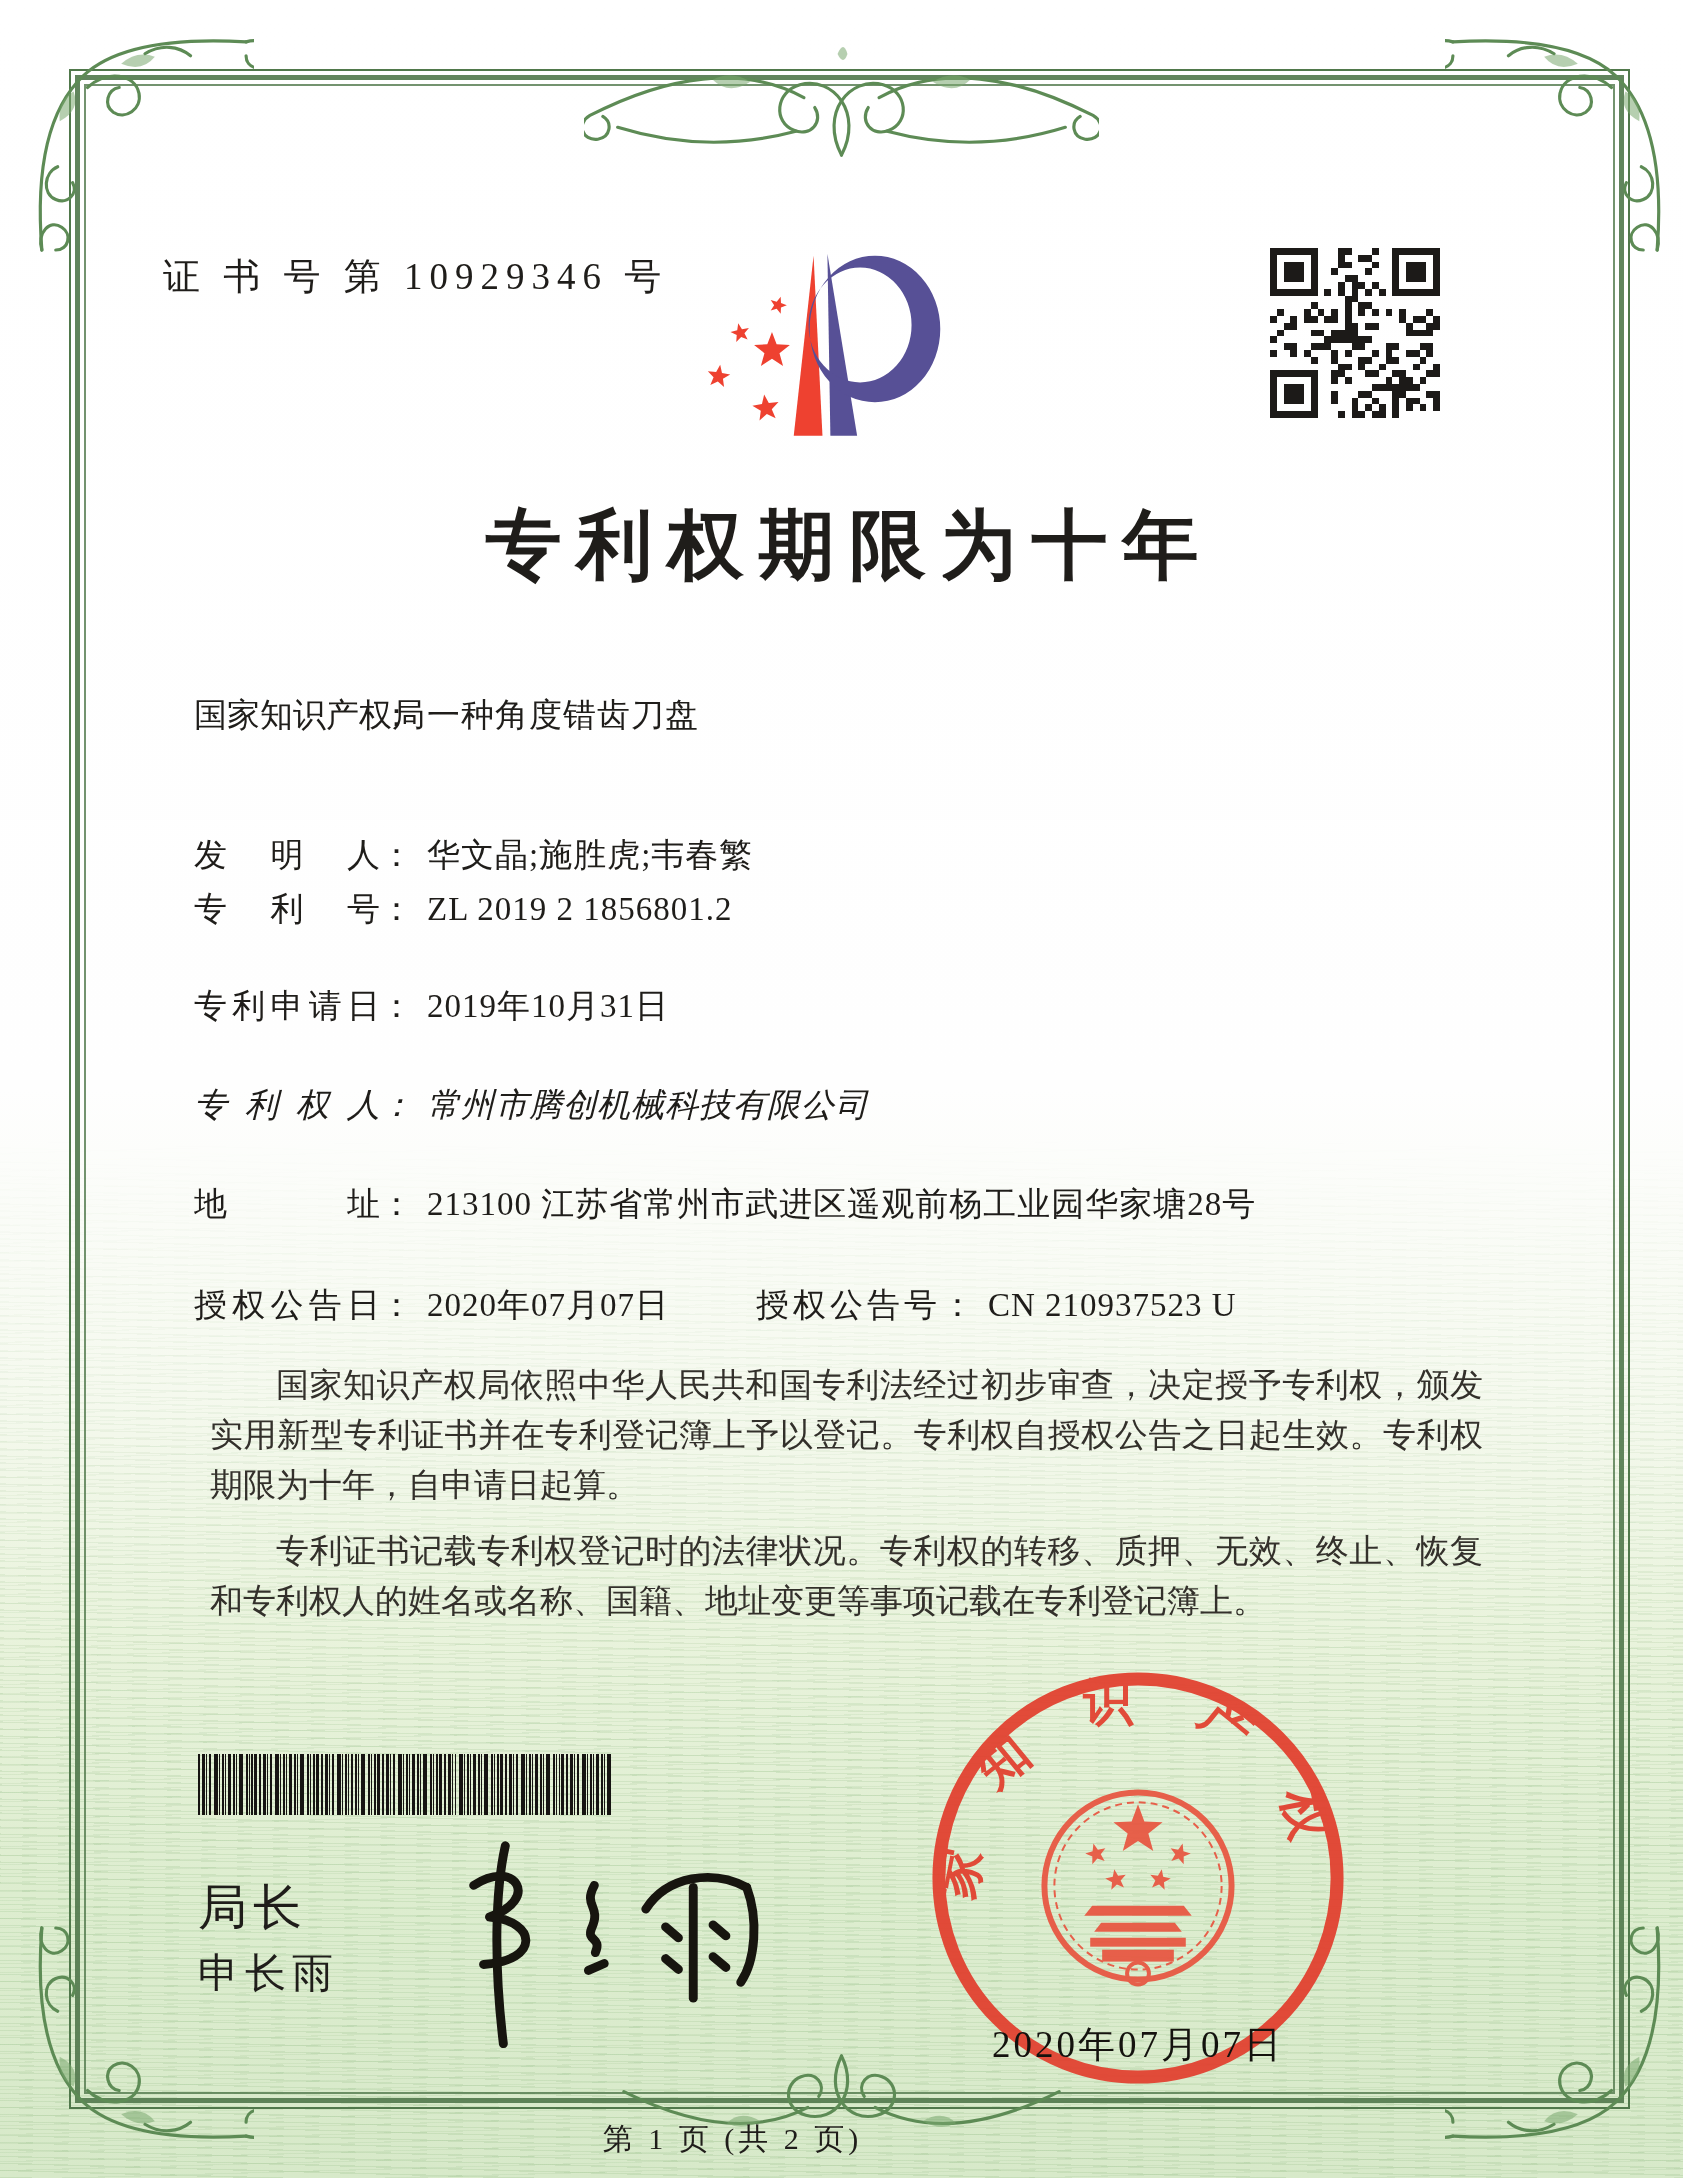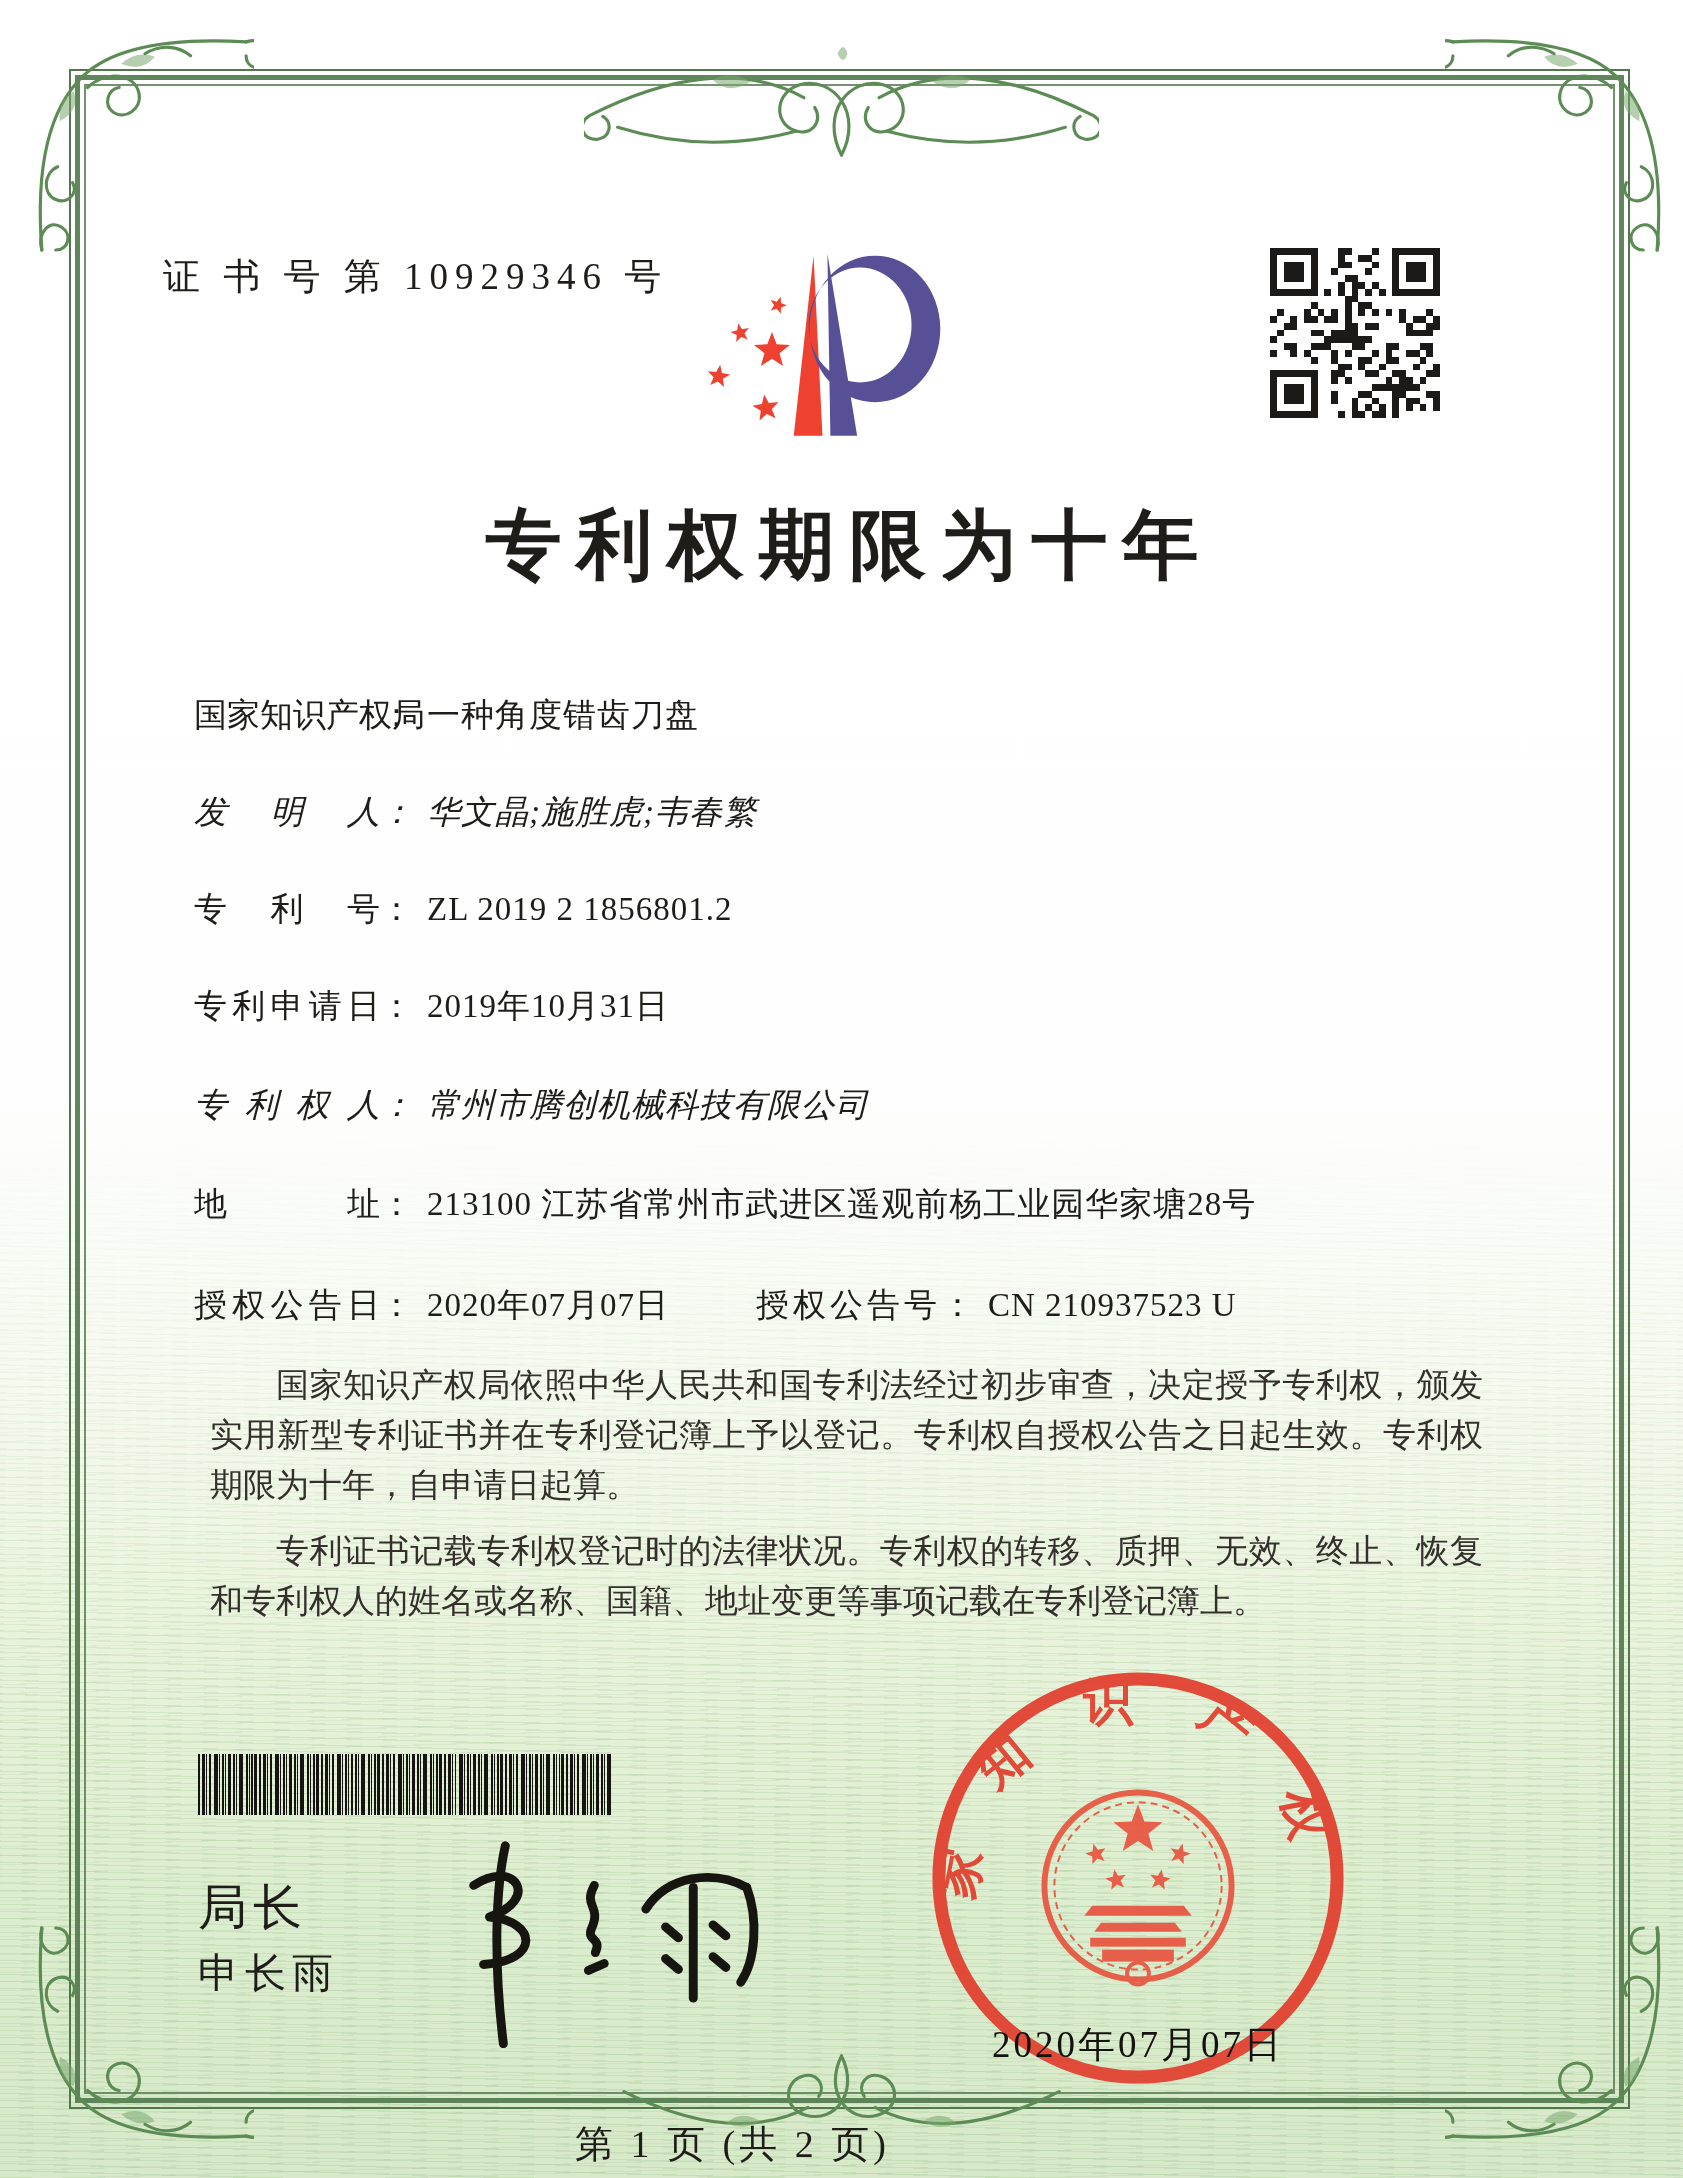--- a/index.html
+++ b/index.html
@@ -42,41 +42,41 @@
   .cert-number{position:absolute;left:163px;top:252px;font-size:37px;letter-spacing:7px;}
   .logo{position:absolute;left:671px;top:226px;width:297px;height:220px;}
   .qr{position:absolute;left:1270px;top:248px;width:170px;height:170px;}
   .title{position:absolute;left:0;right:0;top:495px;text-align:center;font-size:76px;font-weight:bold;letter-spacing:15px;}
 
   .field-row{position:absolute;left:194px;height:48px;font-size:33px;white-space:nowrap;}
   .flabel{display:inline-block;width:186px;text-align:justify;text-align-last:justify;vertical-align:bottom;}
   .fcolon{display:inline-block;margin-right:14px;}
   .fvalue{letter-spacing:1px;margin-top:17px;}
   .row-0{top:693px;}
-  .row-1{top:790px;font-style:italic;}
+  .row-1{top:833px;}
   .row-2{top:887px;}
   .row-3{top:984px;}
   .row-4{top:1083px;font-style:italic;}
   .row-5{top:1182px;}
   .row-grant{top:1283px;}
   .grant-pair2{margin-left:87px;}
   .grant-label2{letter-spacing:4px;}
 
   .body-text{position:absolute;left:194px;top:1344px;width:1305px;font-size:33px;line-height:50px;color:#33302b;}
   .body-text p{margin:16px;text-indent:2em;text-align:justify;}
 
   .barcode{position:absolute;left:198px;top:1754px;width:416px;height:61px;}
   .officer-title{position:absolute;left:198px;top:1875px;font-size:49px;font-family:"Liberation Sans","DejaVu Sans",sans-serif;letter-spacing:6px;}
   .officer-name{position:absolute;left:198px;top:1946px;font-size:41px;font-family:"Liberation Sans","DejaVu Sans",sans-serif;letter-spacing:6px;}
   .signature{position:absolute;left:444px;top:1828px;width:366px;height:223px;}
   .signature path{fill:none;stroke:#17150f;stroke-width:9;stroke-linecap:round;stroke-linejoin:round;}
 
   .seal{position:absolute;left:919px;top:1659px;width:438px;height:438px;}
   .seal-date{position:absolute;left:919px;top:2020px;width:438px;text-align:center;font-size:37px;letter-spacing:3px;color:#14120e;z-index:6;}
-  .footer{position:absolute;left:574px;top:2119px;width:317px;text-align:center;font-size:38px;letter-spacing:4px;z-index:6;}
+  .footer{position:absolute;left:574px;top:2119px;width:317px;text-align:center;font-size:30px;letter-spacing:4px;z-index:6;}
 </style>
 </head>
 <body>
 
 <div class="page">
 
   <div class="guilloche"></div>
 
   <div class="frame"></div>
 

